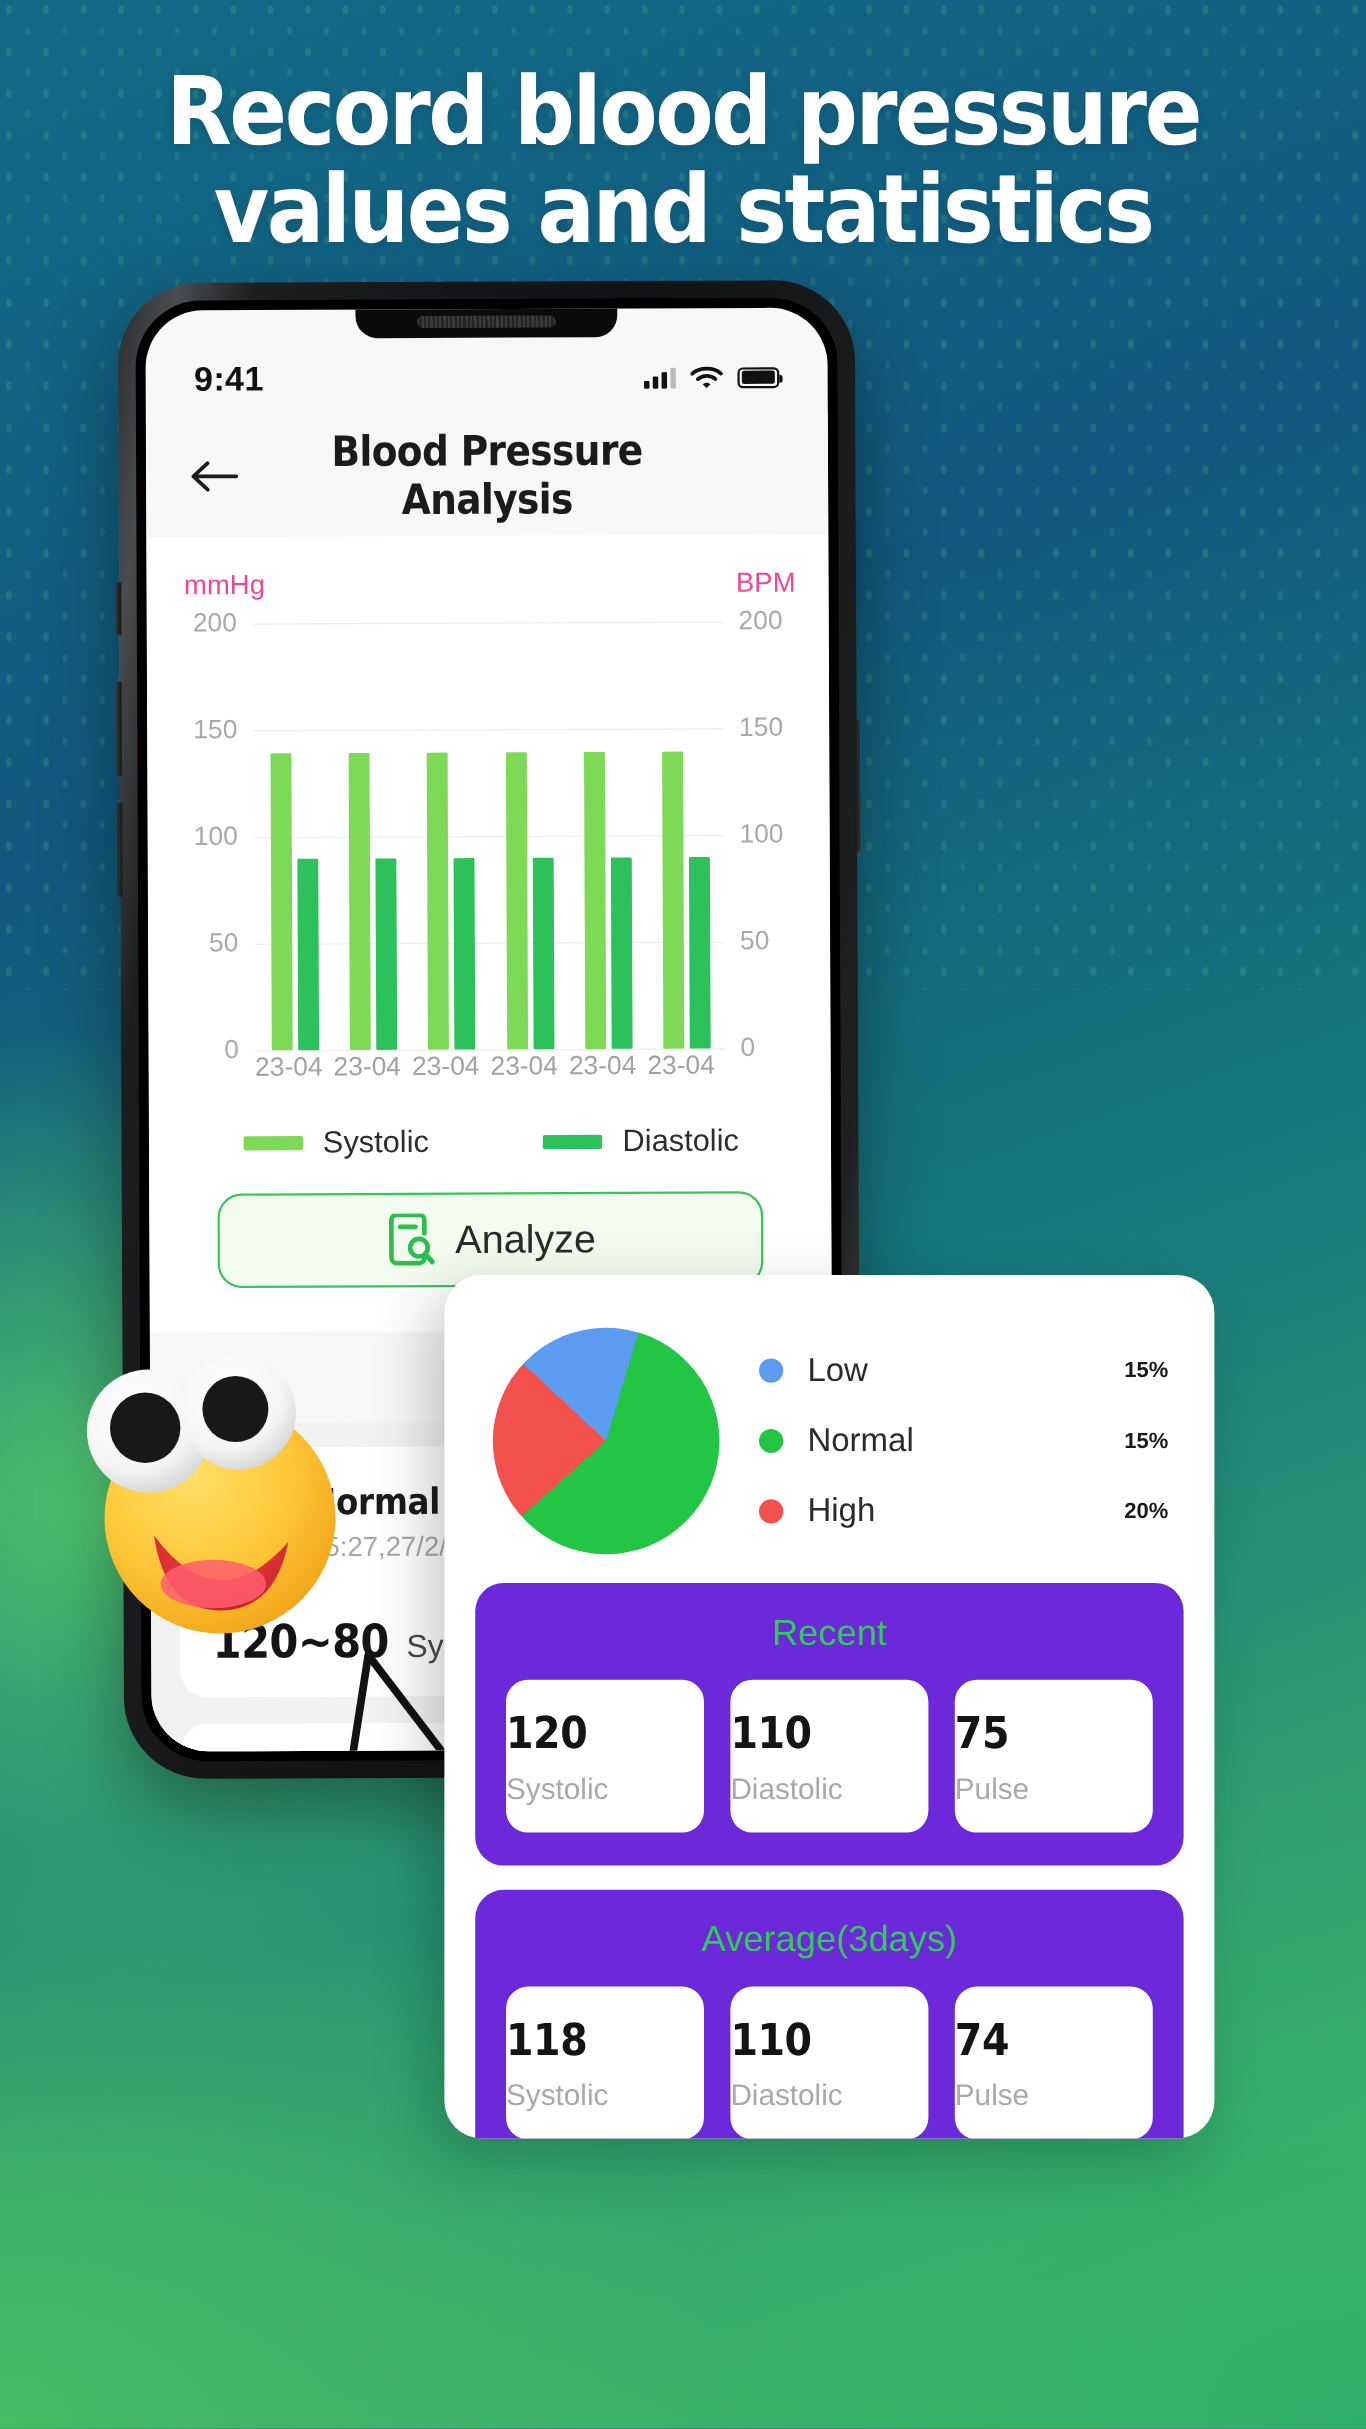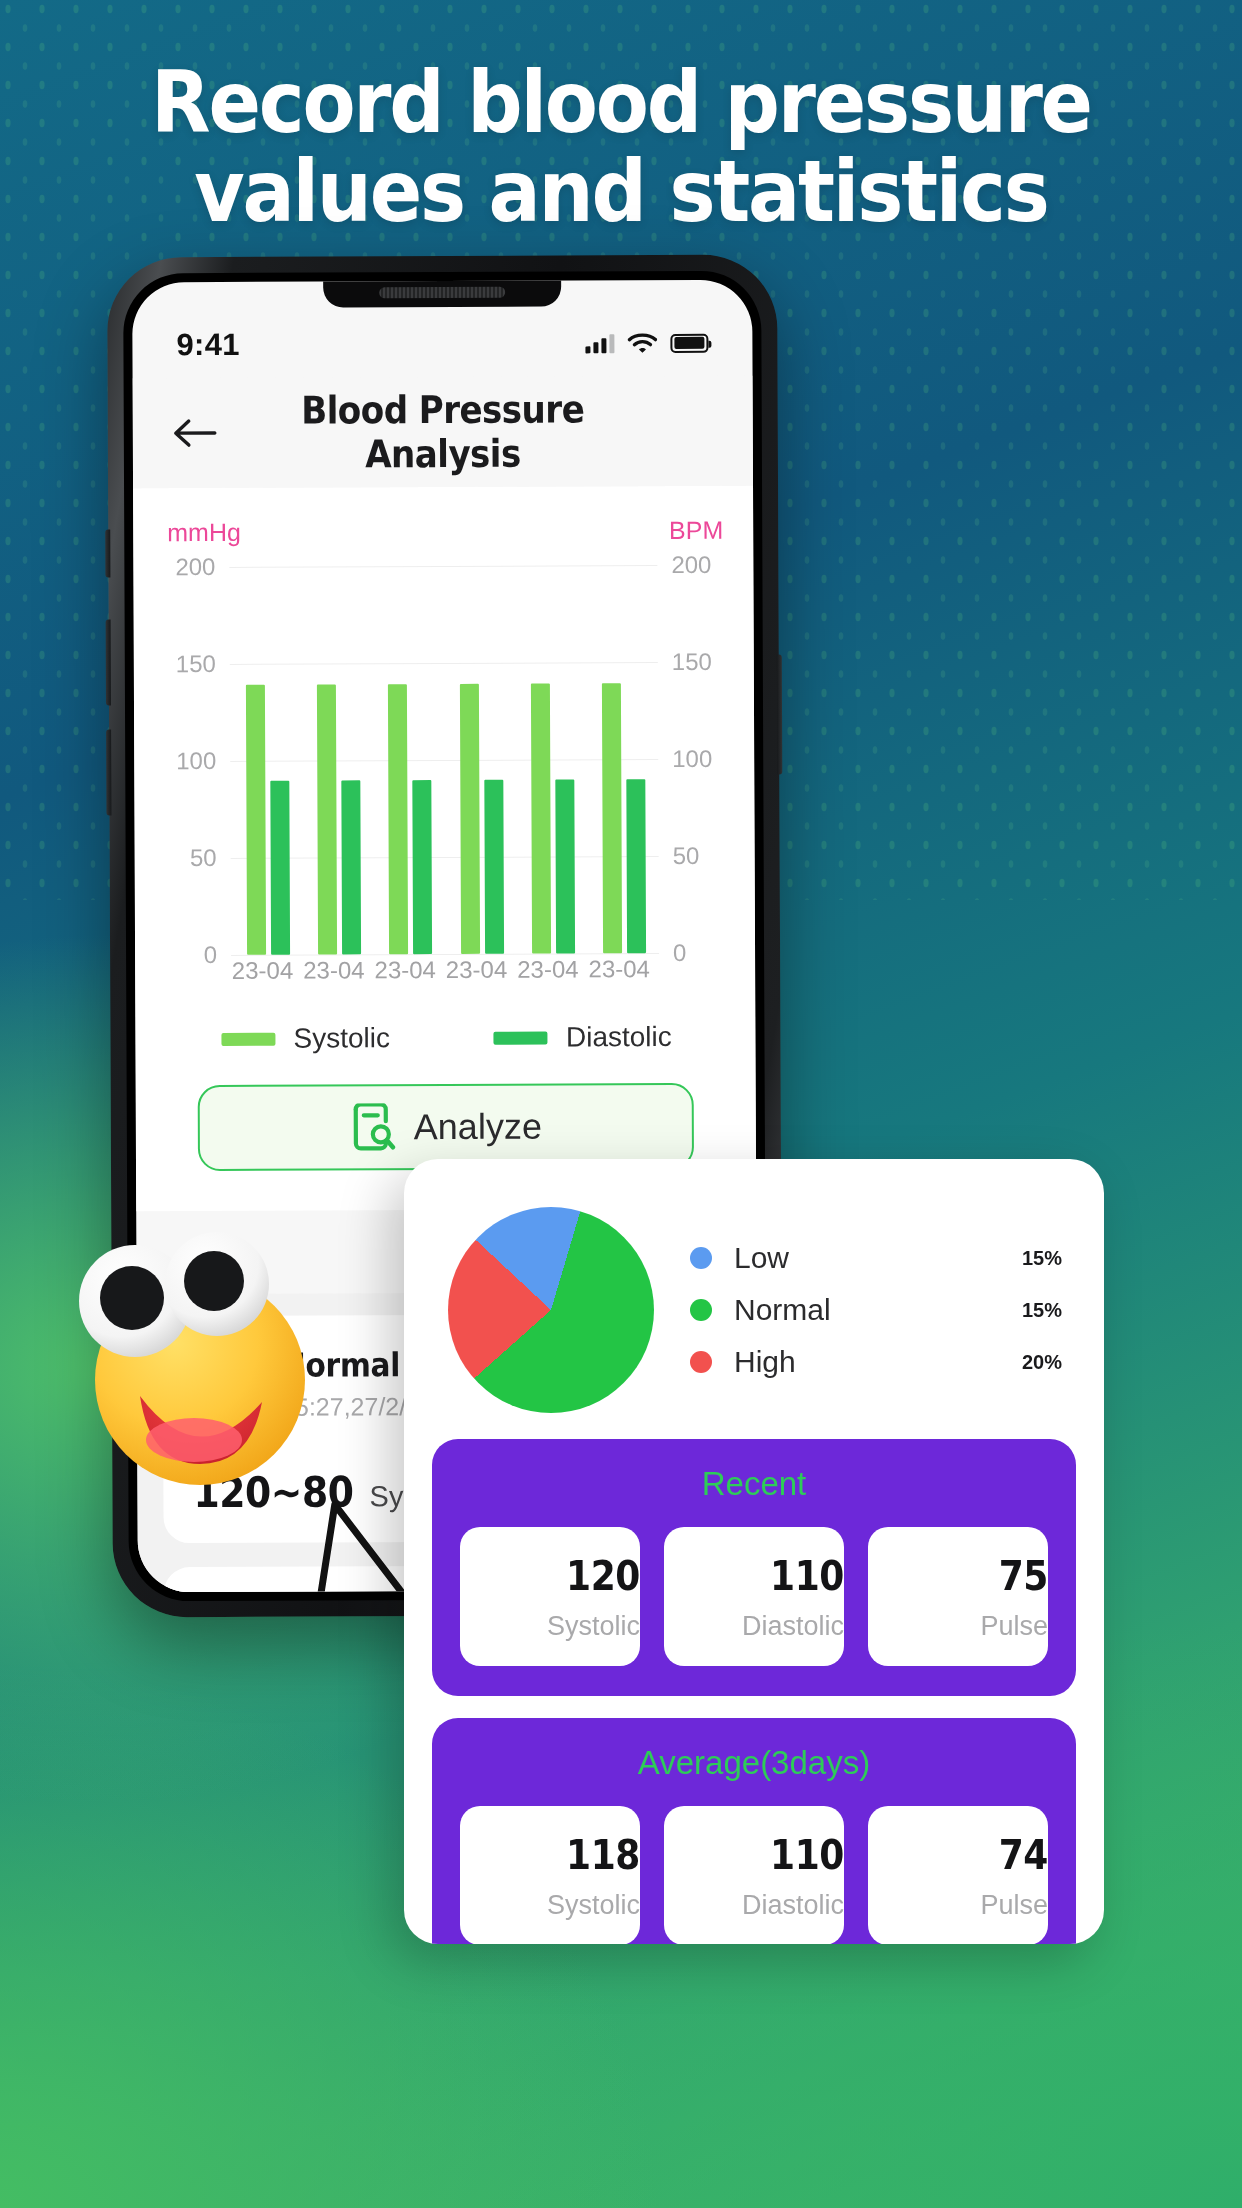--- a/index.html
+++ b/index.html
@@ -195,30 +195,30 @@
     width: 700px; height: 785px;
     background: #ffffff;
     border-radius: 34px;
     box-shadow: -14px 18px 52px rgba(0,0,0,.22);
     z-index: 60;
     overflow: hidden;
     padding: 30px 0 0 0;
   }
   #pie-row { display: flex; align-items: center; padding: 18px 0 26px 44px; gap: 36px; }
   #pie { width: 206px; height: 206px; border-radius: 50%; flex: none; }
-  #pie-legend { flex: 1; padding-right: 42px; display: flex; flex-direction: column; gap: 18px; }
+  #pie-legend { flex: 1; padding-right: 42px; display: flex; flex-direction: column; gap: 30px; }
   .pl { display: flex; align-items: center; }
   .pl .dot { width: 22px; height: 22px; border-radius: 50%; flex: none; }
   .pl .nm { font-size: 30px; color: #2b2b2d; margin-left: 22px; flex: 1; }
   .pl .pc { font-size: 20px; font-weight: 700; color: #1a1a1c; }
 
   .statblock { margin: 0 28px 22px 28px; background: #6d28d9; border-radius: 26px; padding: 26px 0 30px 0; }
   .stat-title { text-align: center; font-size: 33px; color: #2ecc58; margin-bottom: 24px; }
   .stat-cells { display: flex; gap: 24px; padding: 0 28px; }
-  .cell { flex: 1; background: #fff; border-radius: 20px; padding: 26px 0 24px 0; text-align: right; }
+  .cell { flex: 1; background: #fff; border-radius: 20px; padding: 26px 0 24px 0; text-align: left; }
   .cell .v { font-size: 40px; font-weight: 700; color: #141416; letter-spacing: -.4px;
              font-family:"DejaVu Sans",sans-serif; font-stretch: condensed;}
   .cell .k { font-size: 27px; color: #a9a9ab; margin-top: 12px; }
 
   
   #emoji { position: absolute; left: 62px; top: 1228px; width: 270px; height: 270px; z-index: 70; }
 </style>
 </head>
 <body>
 

